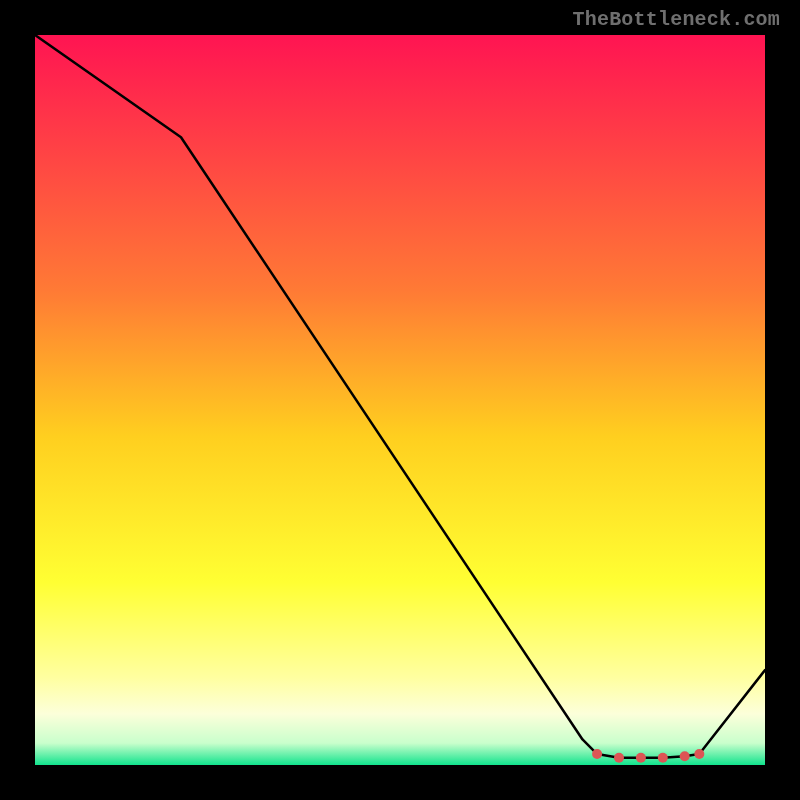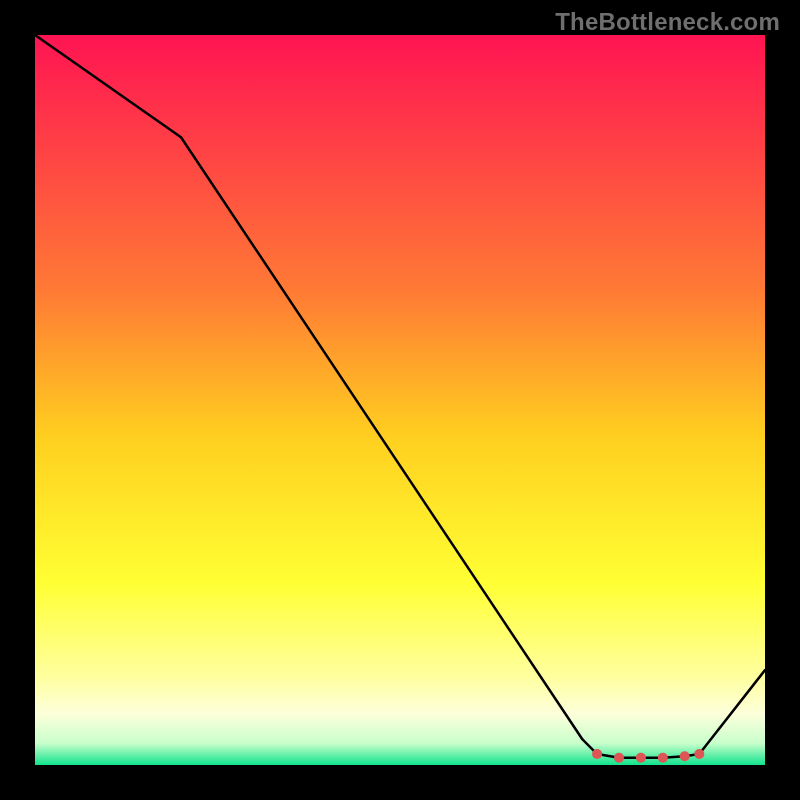--- a/index.html
+++ b/index.html
@@ -20,22 +20,22 @@
     position: absolute;
     left: 35px;
     top: 35px;
     width: 730px;
     height: 730px;
   }
   .attribution {
     position: absolute;
     top: 8px;
     right: 20px;
-    font-family: Liberation Sans, sans-serif;
-    font-size: 24px;
+    font-family: Liberation Mono, monospace;
+    font-size: 20px;
     font-weight: bold;
     color: #6f6f6f;
     letter-spacing: 0.2px;
   }
   svg {
     display: block;
   }
 </style>
 </head>
 <body>

